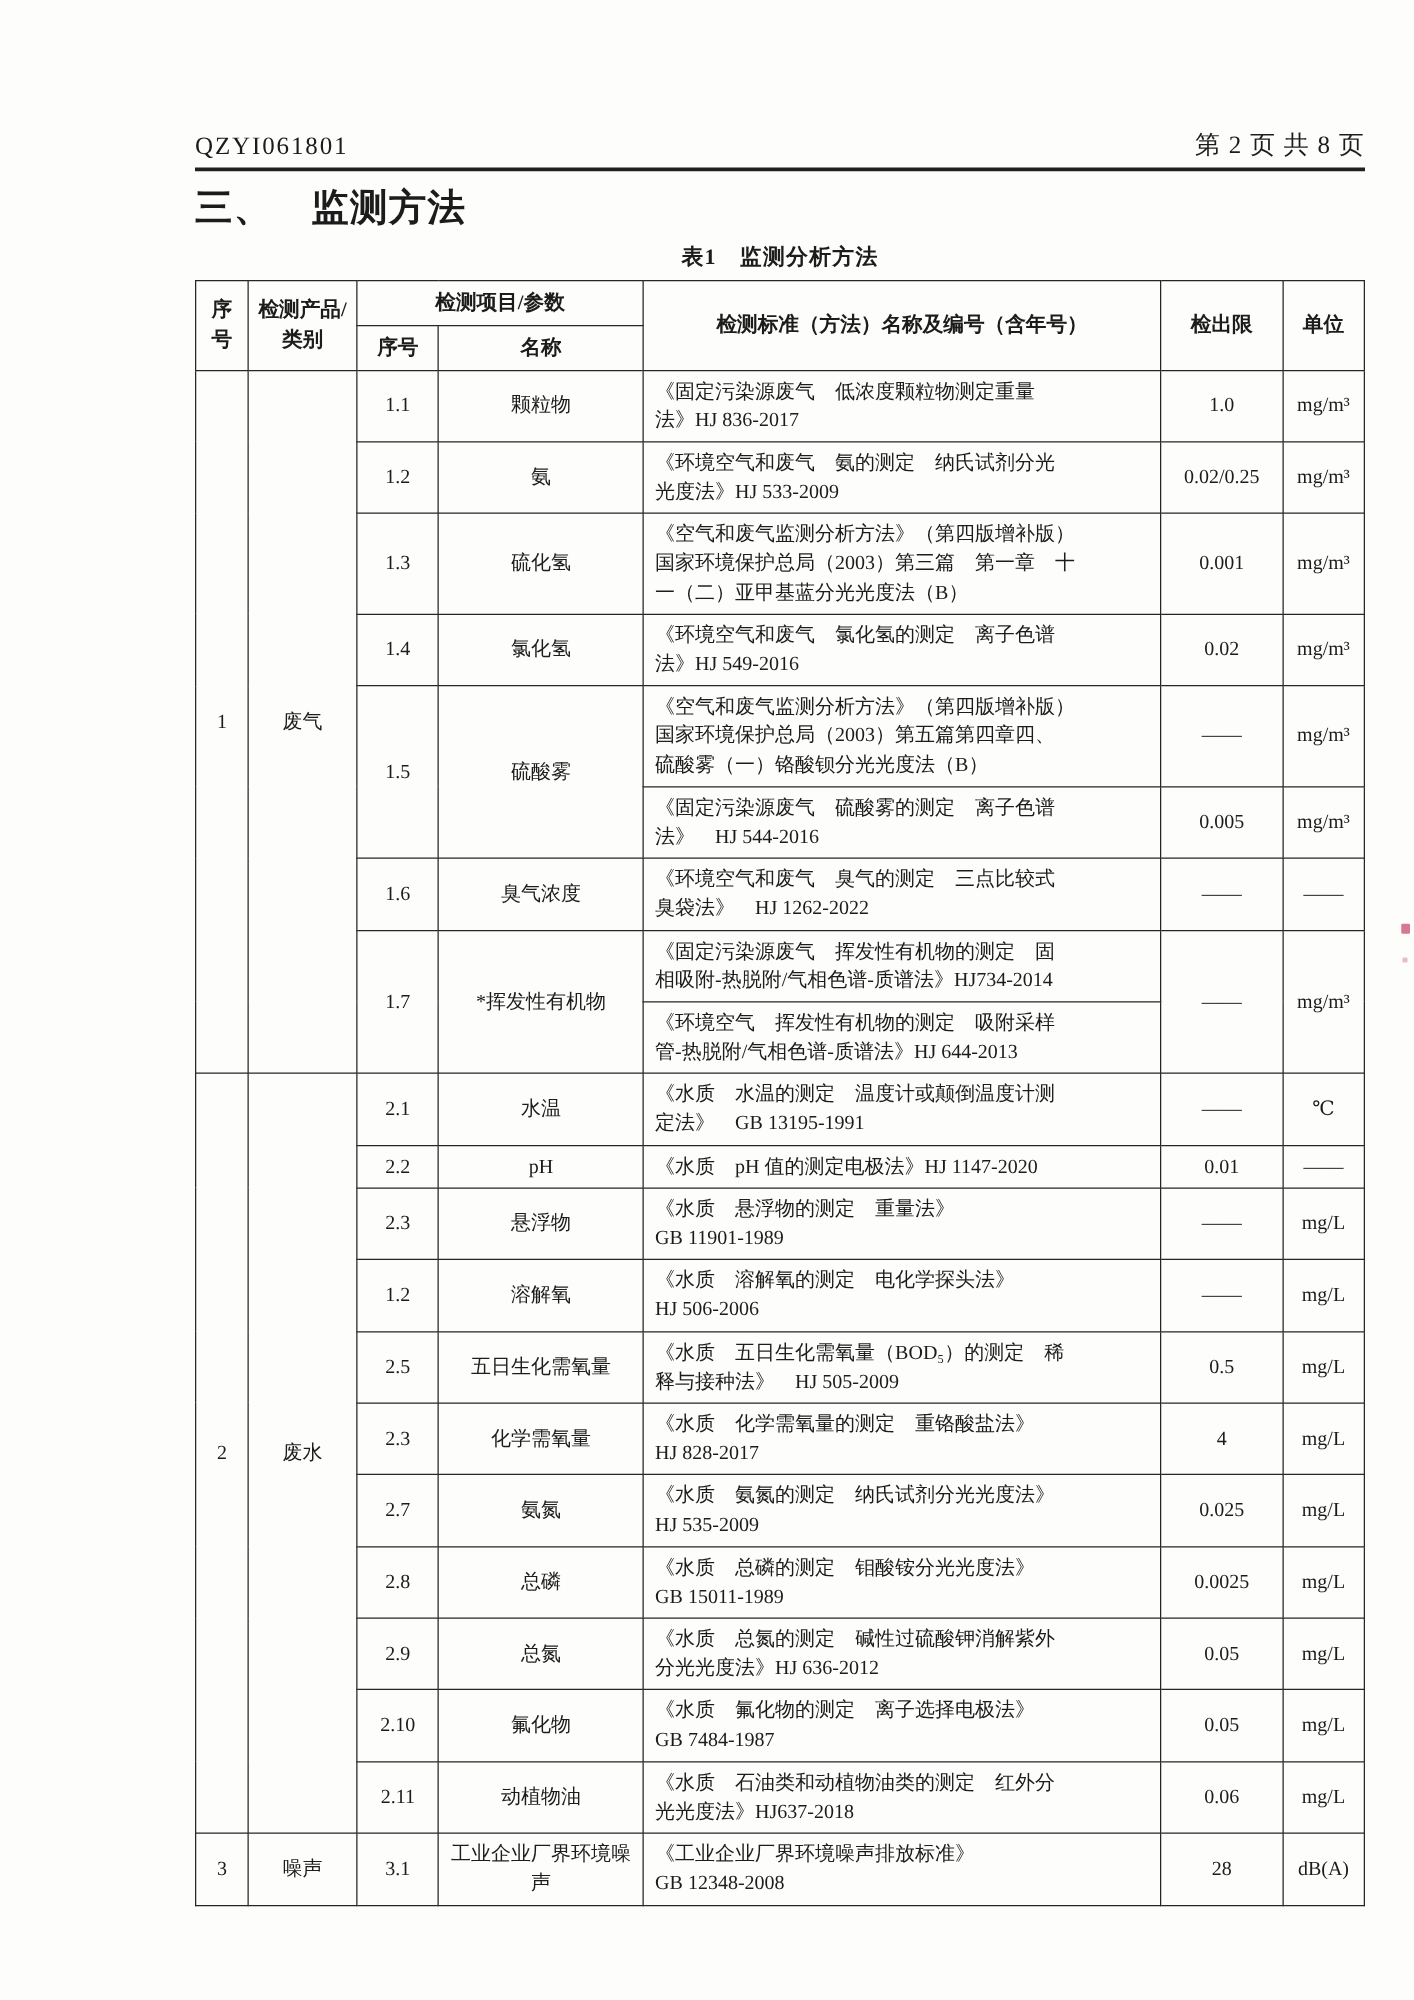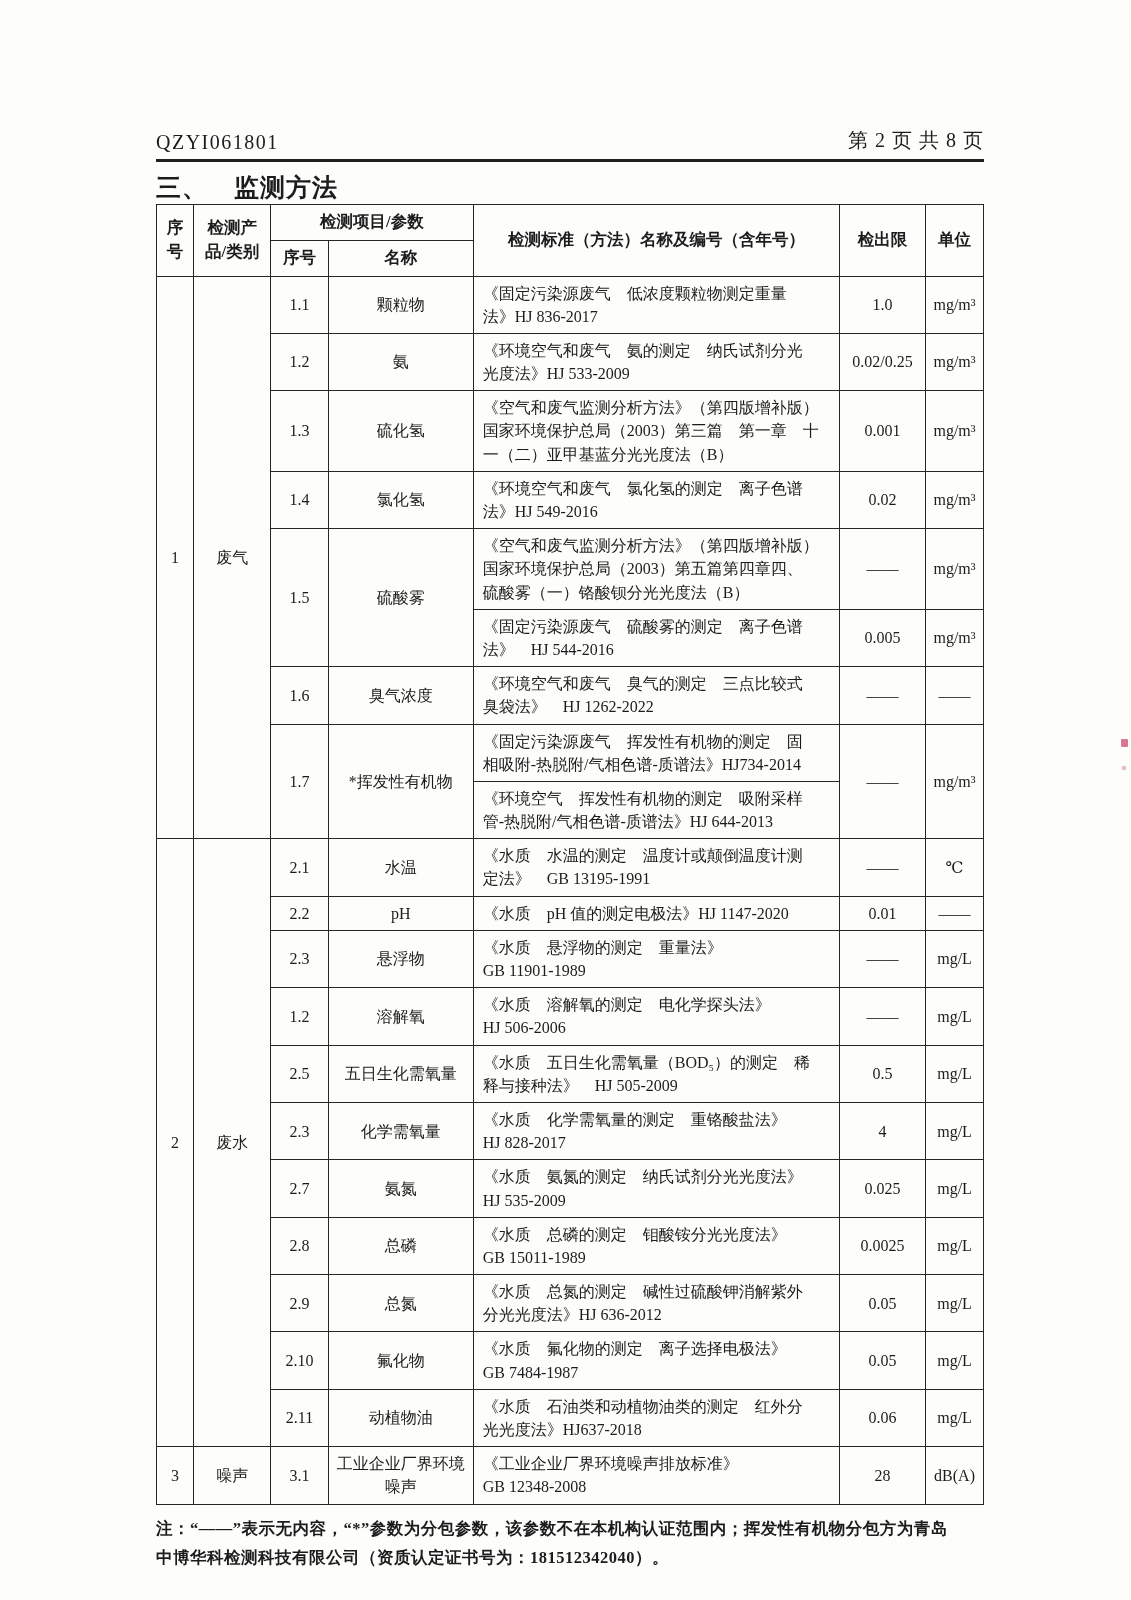--- a/index.html
+++ b/index.html
@@ -5,30 +5,30 @@
   html,body{margin:0;padding:0;}
   body{
     width:1131px;height:1600px;
     background:#fdfdfb;
     font-family:"Liberation Serif","DejaVu Serif",serif;
     color:#1c1c1c;
     position:relative;
     -webkit-font-smoothing:antialiased;
   }
   .content{
-    position:absolute;left:156px;top:0;width:828px;margin-top:25px;
+    position:absolute;left:156px;top:0;width:936px;
   }
   .doc-header{
     display:flex;justify-content:space-between;align-items:flex-end;
     margin-top:102px;font-size:20px;letter-spacing:1px;
   }
   .doc-header .code{letter-spacing:1.5px;}
   .header-rule{border-bottom:3px solid #202020;margin-top:5px;}
   .section-title{
-    font-size:25px;font-weight:bold;margin:9px 0 0 0;letter-spacing:1px;
+    font-size:30px;font-weight:bold;margin:9px 0 0 0;letter-spacing:1px;
   }
   .table-title{
     text-align:center;font-weight:bold;font-size:17.5px;margin:6px 0 7px 0;letter-spacing:1px;
   }
   table{
     width:100%;border-collapse:collapse;table-layout:fixed;font-size:16px;
   }
   col.c-no{width:4.5%}
   col.c-prod{width:9.3%}
   col.c-ino{width:7.0%}
@@ -63,20 +63,21 @@
 
 <div class="content">
 
   <div class="doc-header">
     <span class="code">QZYI061801</span>
     <span class="pageno">第 2 页 共 8 页</span>
   </div>
   <div class="header-rule"></div>
 
   <h2 class="section-title">三、　监测方法</h2>
+  <div class="table-title">表1　监测分析方法</div>
 
   <table>
     <colgroup>
       <col class="c-no">
         <col class="c-prod">
         <col class="c-ino">
         <col class="c-iname">
       <col class="c-std">
         <col class="c-lim">
         <col class="c-unit">
@@ -261,18 +262,16 @@
         <td>3.1</td>
         <td>工业企业厂界环境噪声</td>
         <td class="standard">《工业企业厂界环境噪声排放标准》
 GB 12348-2008</td>
         <td>28</td>
         <td>dB(A)</td>
       </tr>
     </tbody>
   </table>
 
-  <p class="note">注：“——”表示无内容，“*”参数为分包参数，该参数不在本机构认证范围内；挥发性有机物分包方为青岛
-中博华科检测科技有限公司（资质认定证书号为：181512342040）。</p>
 </div>
 
 <div class="red-mark m1"></div>
 <div class="red-mark m2"></div>
 
 </body></html>

